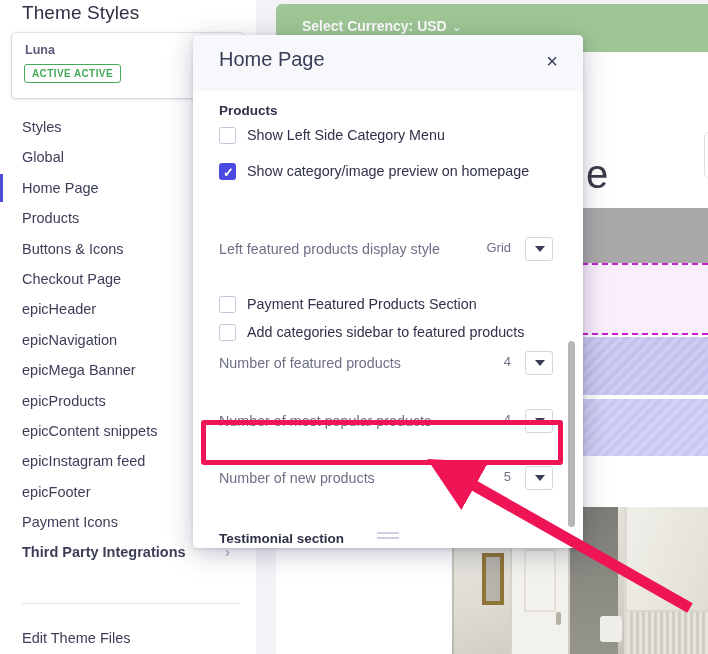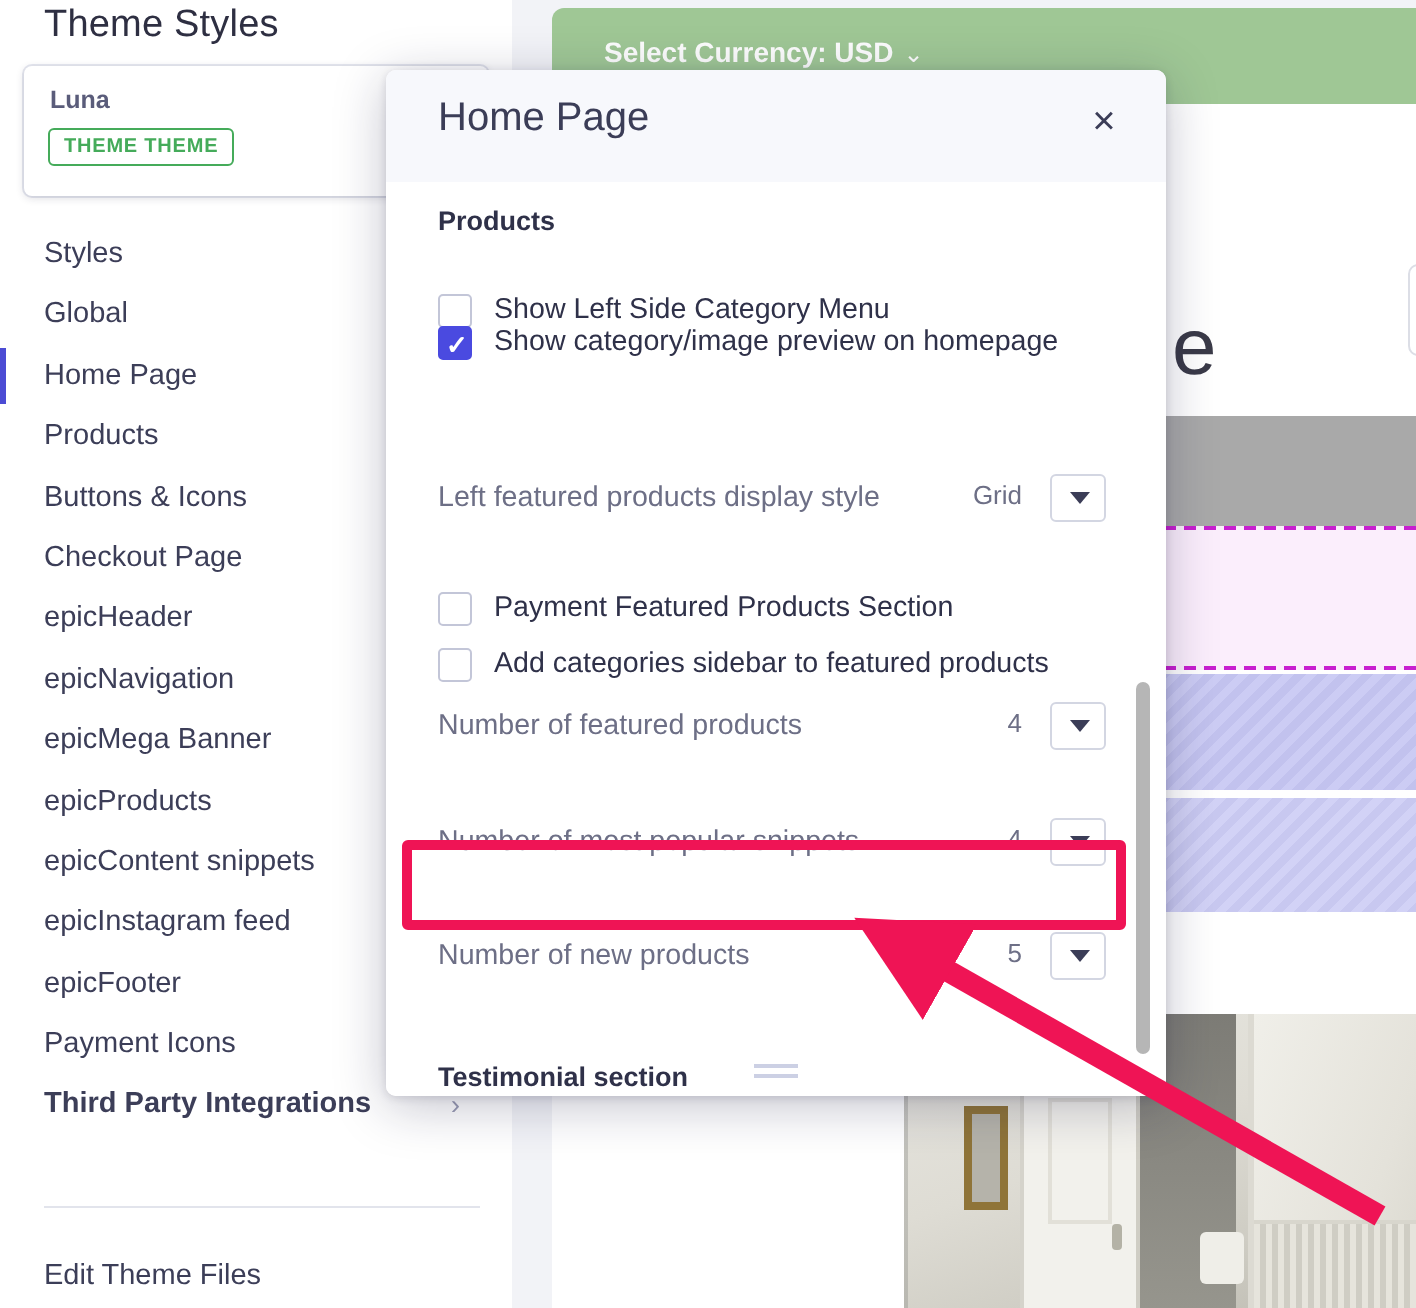--- a/index.html
+++ b/index.html
@@ -267,21 +267,21 @@
         </div>
       </div>
     </div>
   </div>
 
   <div class="left-panel">
     <div class="panel-title">Theme Styles</div>
 
     <div class="theme-card">
       <div class="theme-name">Luna</div>
-      <div class="active-badge">THEME THEME</div>
+      <div class="active-badge">ACTIVE ACTIVE</div>
     </div>
 
     <div class="nav">
         <div class="nav-item"><span>Styles</span></div>
         <div class="nav-item"><span>Global</span></div>
         <div class="nav-item active"><span>Home Page</span></div>
         <div class="nav-item"><span>Products</span></div>
         <div class="nav-item"><span>Buttons &amp; Icons</span></div>
         <div class="nav-item"><span>Checkout Page</span></div>
         <div class="nav-item"><span>epicHeader</span></div>
@@ -301,21 +301,21 @@
 
   <div class="modal">
     <div class="modal-header">
       <div class="modal-title">Home Page</div>
       <div class="modal-close">×</div>
     </div>
     <div class="modal-body">
 
       <div class="sec-head" style="left:26px; top:12px;">Products</div>
 
-      <div class="row" style="top:56px; height:21px;text-decoration:underline;">
+      <div class="row" style="top:36px; height:21px;text-decoration:underline;">
         <div class="cb-box"></div>
         <div class="cb-label">Show Left Side Category Menu</div>
       </div>
 
       <div class="row" style="top:72px; height:42px;">
         <div class="cb-box checked">
           <span class="cb-check">✓</span>
         </div>
         <div class="cb-label">Show category/image preview on homepage</div>
       </div>
@@ -340,21 +340,21 @@
 
       <div class="row" style="top:262px; height:42px;">
         <div class="field-label">Number of featured products</div>
         <div class="field-val">4</div>
         <div class="dd">
           <span class="dd-tri"></span>
         </div>
       </div>
 
       <div class="row" style="top:320px; height:42px;">
-        <div class="field-label">Number of most popular snippets</div>
+        <div class="field-label">Number of most popular products</div>
         <div class="field-val">4</div>
         <div class="dd">
           <span class="dd-tri"></span>
         </div>
       </div>
 
       <div class="row" style="top:377px; height:24px;">
         <div class="field-label">Number of new products</div>
         <div class="field-val">5</div>
         <div class="dd">

